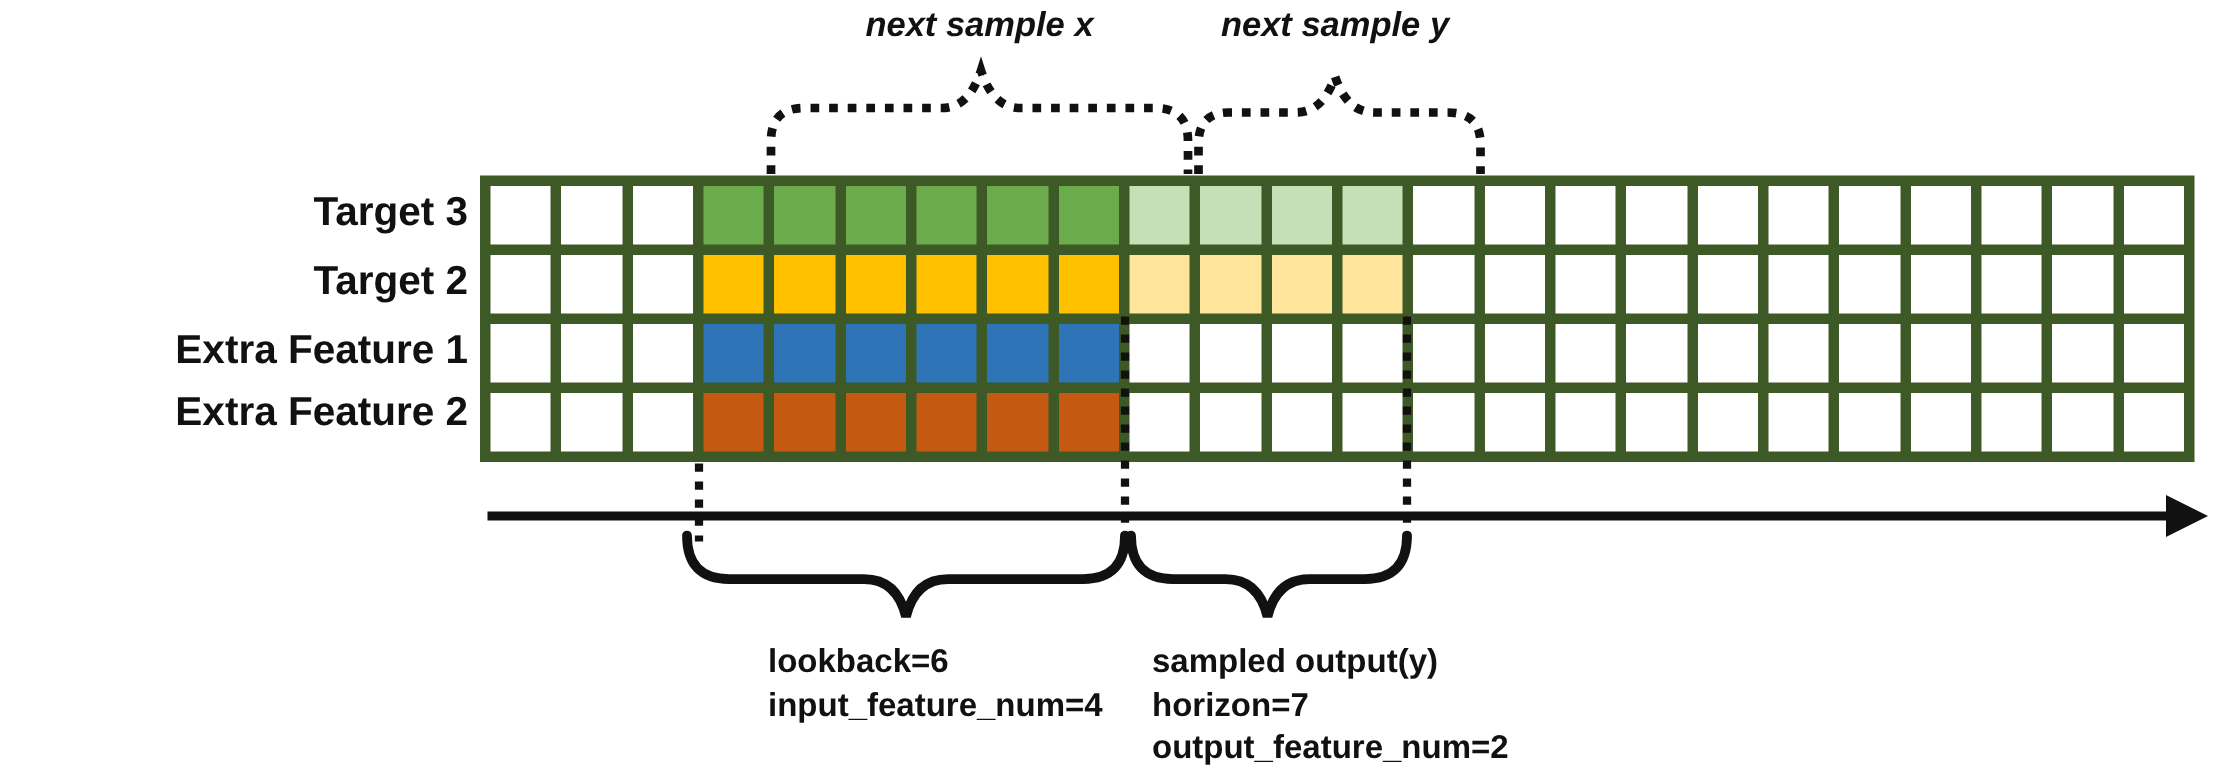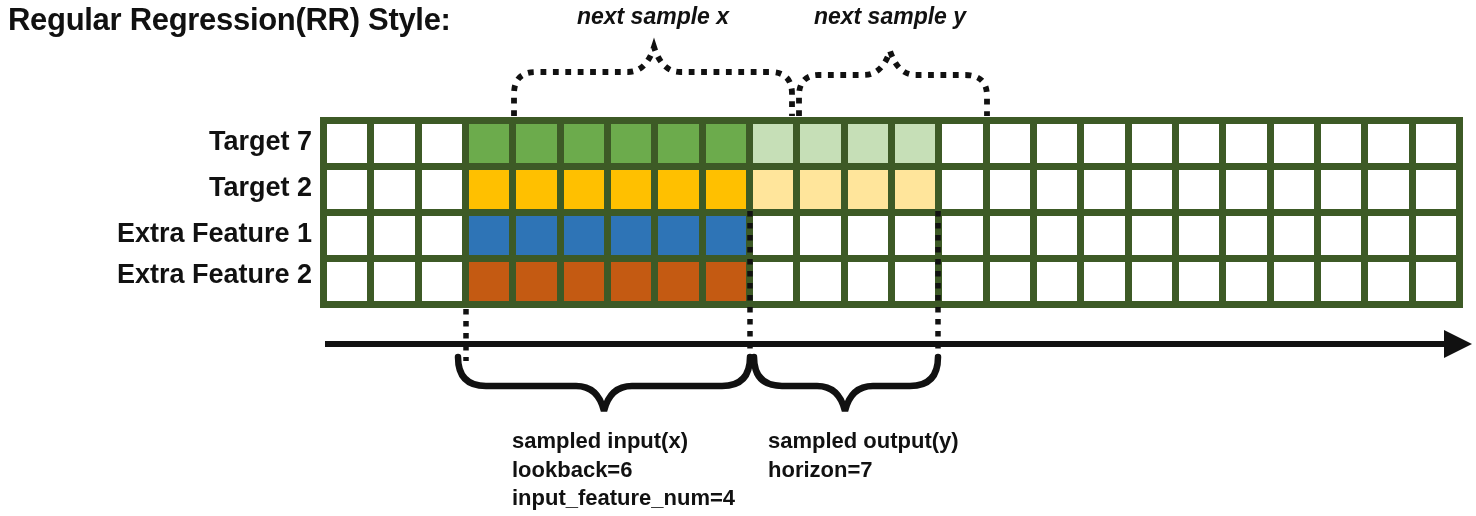--- a/index.html
+++ b/index.html
@@ -55,26 +55,25 @@
     font-size:22px; font-weight:600; line-height:28.5px; white-space:nowrap;
   }
   .sample-text.input { left:512px; }
   .sample-text.output { left:768px; }
 </style>
 </head>
 <body>
 
 <div class="canvas">
 
-  <div class="title">Regular Regression(RR) Style:</div>
 
   <div class="anno x">next sample x</div>
   <div class="anno y">next sample y</div>
 
-  <div class="row-label r0">Target 7</div>
+  <div class="row-label r0">Target 3</div>
   <div class="row-label r1">Target 2</div>
   <div class="row-label r2">Extra Feature 1</div>
   <div class="row-label r3">Extra Feature 2</div>
 
   <div class="grid" style="background: rgb(61, 90, 38);">
       <div class="cell" style="background: rgb(255, 255, 255);"></div>
       <div class="cell" style="background: rgb(255, 255, 255);"></div>
       <div class="cell" style="background: rgb(255, 255, 255);"></div>
       <div class="cell" style="background: rgb(108, 171, 76);"></div>
       <div class="cell" style="background: rgb(108, 171, 76);"></div>
@@ -184,23 +183,23 @@
     <line x1="325" y1="344" x2="1446" y2="344" stroke="#111111" stroke-width="6"></line>
     <polygon points="1444,330 1472,344 1444,358" fill="#111111"></polygon>
 
     <path d="M 458 357 Q 458 386 486 386 L 576 386 Q 598 386 604 411 Q 610 386 632 386 L 722 386 Q 750 386 750 357" fill="none" stroke="#111111" stroke-width="6.5" stroke-linecap="round"></path>
 
     <path d="M 754 357 Q 754 386 782 386 L 817 386 Q 839 386 845 411 Q 851 386 873 386 L 910 386 Q 938 386 938 357" fill="none" stroke="#111111" stroke-width="6.5" stroke-linecap="round"></path>
   </svg>
 
 
   <div class="sample-text input">
-    <div>sampled input(x)</div>
     <div>lookback=6</div>
     <div>input_feature_num=4</div>
   </div>
 
   <div class="sample-text output">
     <div>sampled output(y)</div>
     <div>horizon=7</div>
+    <div>output_feature_num=2</div>
   </div>
 
 </div>
 
 </body></html>

